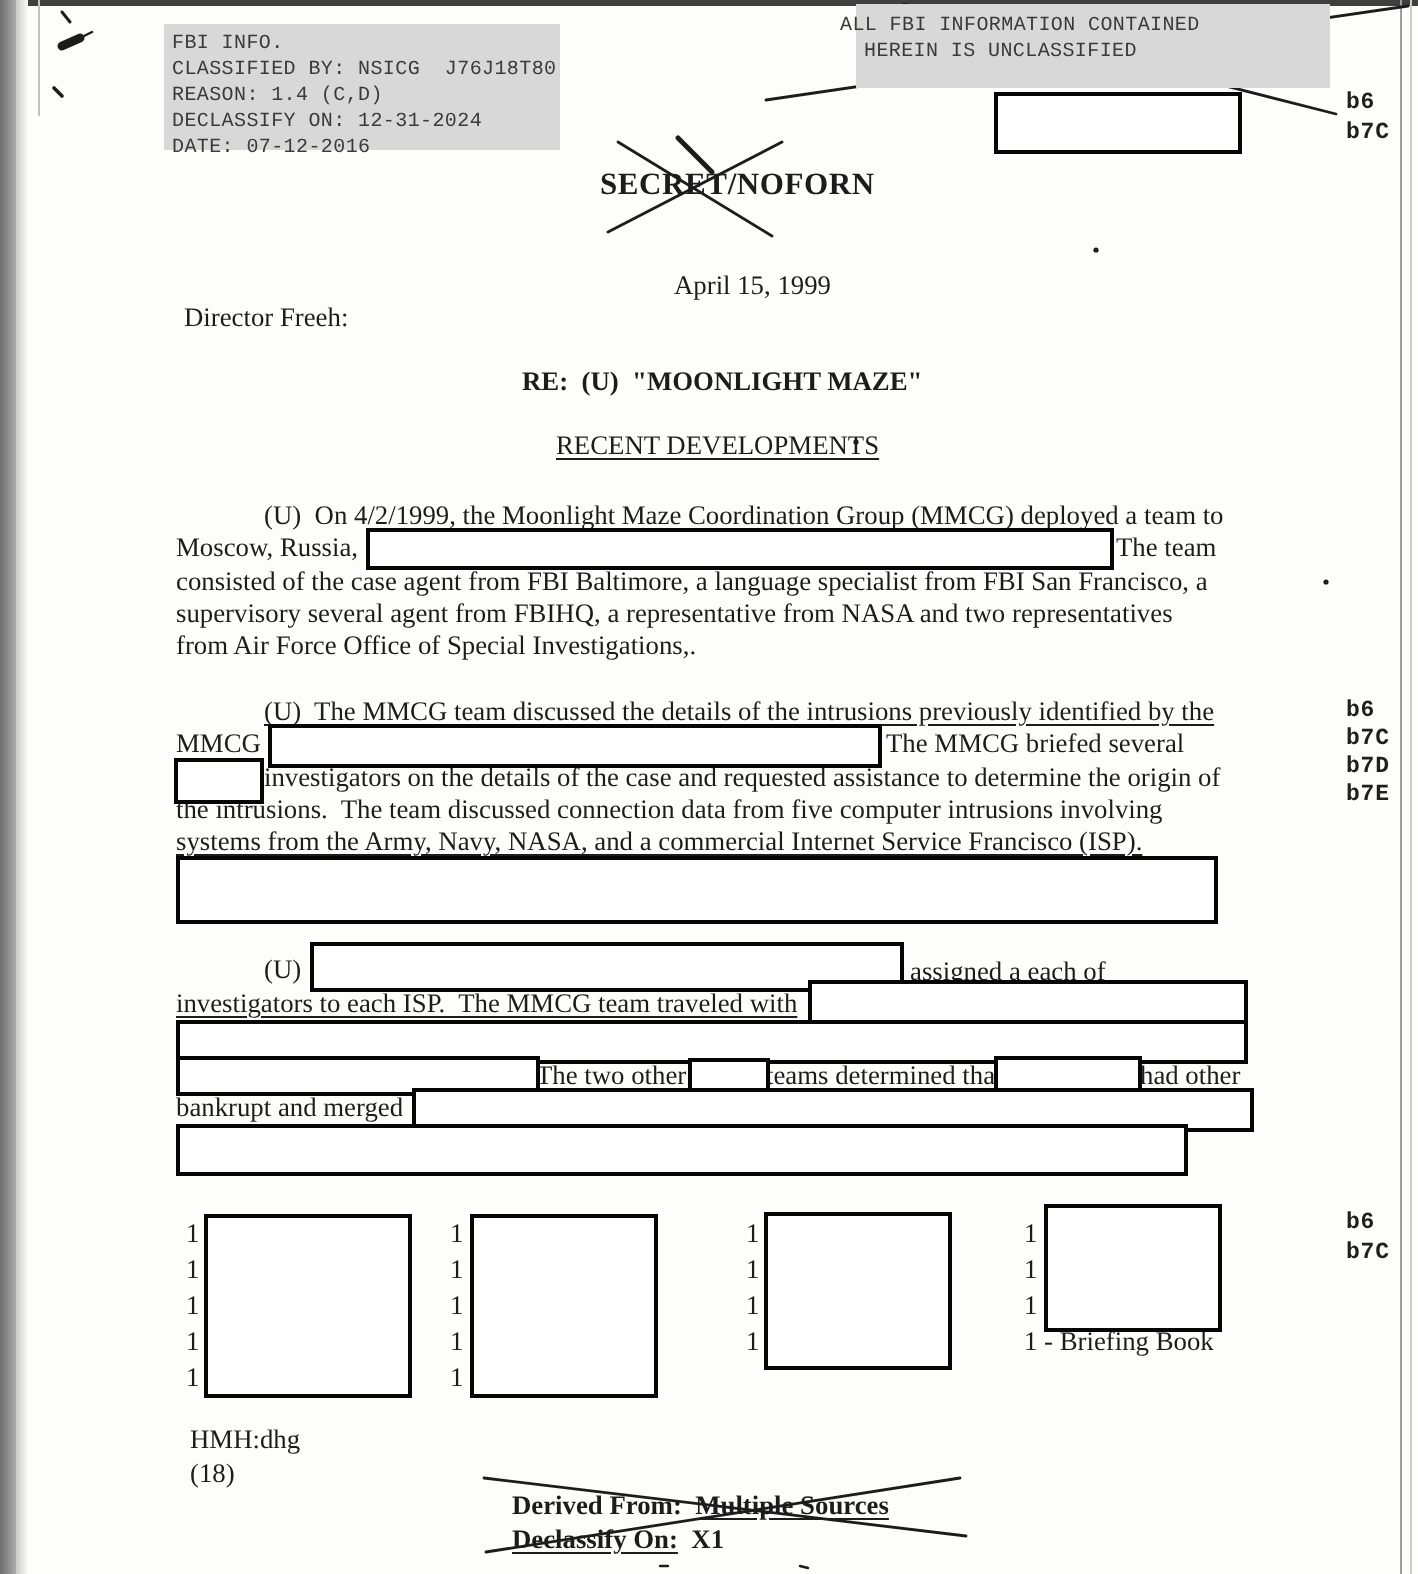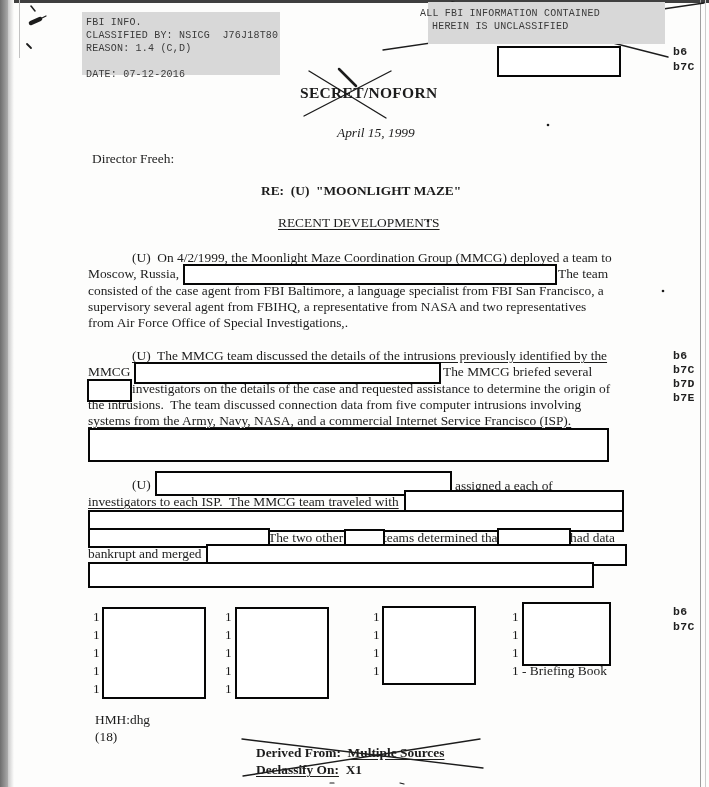--- a/index.html
+++ b/index.html
@@ -49,55 +49,56 @@
       <line x1="330" y1="783" x2="334" y2="783" stroke="#1c1c1c" stroke-width="1.2" stroke-linecap="round"></line>
       <line x1="400" y1="783" x2="404" y2="784" stroke="#1c1c1c" stroke-width="1.2" stroke-linecap="round"></line>
       <circle cx="663" cy="291" r="1.3" fill="#1c1c1c"></circle>
       <circle cx="548" cy="125" r="1.3" fill="#1c1c1c"></circle>
       <circle cx="428" cy="221" r="1.3" fill="#1c1c1c"></circle>
     </svg>
 <div class="stampbg" style="left: 82px; top: 12px; width: 198px; height: 63px;"></div>
     <div class="t mono" style="left: 86px; top: 15px;">FBI INFO.</div>
     <div class="t mono" style="left: 86px; top: 28px;">CLASSIFIED BY: NSICG  J76J18T80</div>
     <div class="t mono" style="left: 86px; top: 41px;">REASON: 1.4 (C,D)</div>
+    <div class="t mono" style="left: 86px; top: 54px;">DECLASSIFY ON: 12-31-2024</div>
     <div class="t mono" style="left: 86px; top: 67px;">DATE: 07-12-2016</div>
     <div class="stampbg" style="left: 428px; top: 2px; width: 237px; height: 42px;"></div>
     <div class="t mono" style="left: 420px; top: 6px;">ALL FBI INFORMATION CONTAINED</div>
     <div class="t mono" style="left: 432px; top: 19px;">HEREIN IS UNCLASSIFIED</div>
     <div class="t code" style="left: 673px; top: 44px;">b6</div>
     <div class="t code" style="left: 673px; top: 59px;">b7C</div>
     <div class="t code" style="left: 673px; top: 348px;">b6</div>
     <div class="t code" style="left: 673px; top: 362px;">b7C</div>
     <div class="t code" style="left: 673px; top: 376px;">b7D</div>
     <div class="t code" style="left: 673px; top: 390px;">b7E</div>
     <div class="t code" style="left: 673px; top: 604px;">b6</div>
     <div class="t code" style="left: 673px; top: 619px;">b7C</div>
     <div class="t title" style="left: 300px; top: 85px;">SECRET/NOFORN</div>
-    <div class="t" style="left: 337px; top: 125px; font-style: italic;">April 15, 1999</div>
+    <div class="t" style="left: 337px; top: 135px;">April 15, 1999</div>
     <div class="t" style="left: 92px; top: 151px;">Director Freeh:</div>
     <div class="t bold" style="left: 261px; top: 183px;">RE:  (U)  "MOONLIGHT MAZE"</div>
     <div class="t u" style="left: 278px; top: 215px;">RECENT DEVELOPMENTS</div>
     <div class="t" style="left: 132px; top: 250px;">(U)  On 4/2/1999, the Moonlight Maze Coordination Group (MMCG) deployed a team to</div>
     <div class="t" style="left: 88px; top: 266px;">Moscow, Russia,</div>
     <div class="t" style="left: 558px; top: 266px;">The team</div>
     <div class="t" style="left: 88px; top: 283px;">consisted of the case agent from FBI Baltimore, a language specialist from FBI San Francisco, a</div>
     <div class="t" style="left: 88px; top: 299px;">supervisory several agent from FBIHQ, a representative from NASA and two representatives</div>
     <div class="t" style="left: 88px; top: 315px;">from Air Force Office of Special Investigations,.</div>
     <div class="t u" style="left: 132px; top: 348px;">(U)  The MMCG team discussed the details of the intrusions previously identified by the</div>
     <div class="t" style="left: 88px; top: 364px;">MMCG</div>
     <div class="t" style="left: 443px; top: 364px;">The MMCG briefed several</div>
     <div class="t" style="left: 132px; top: 381px;">investigators on the details of the case and requested assistance to determine the origin of</div>
     <div class="t" style="left: 88px; top: 397px;">the intrusions.  The team discussed connection data from five computer intrusions involving</div>
     <div class="t u" style="left: 88px; top: 413px;">systems from the Army, Navy, NASA, and a commercial Internet Service Francisco (ISP).</div>
     <div class="t" style="left: 132px; top: 477px;">(U)</div>
     <div class="t u" style="left: 455px; top: 478px;">assigned a each of</div>
     <div class="t u" style="left: 88px; top: 494px;">investigators to each ISP.  The MMCG team traveled with</div>
     <div class="t" style="left: 268px; top: 530px;">The two other</div>
     <div class="t" style="left: 383px; top: 530px;">teams determined that</div>
-    <div class="t" style="left: 570px; top: 530px;">had data</div>
+    <div class="t" style="left: 570px; top: 530px;">had other</div>
     <div class="t" style="left: 88px; top: 546px;">bankrupt and merged</div>
     <div class="redaction" style="left: 497px; top: 46px; width: 120px; height: 27px;"></div>
     <div class="redaction" style="left: 183px; top: 264px; width: 370px; height: 17px;"></div>
     <div class="redaction" style="left: 134px; top: 362px; width: 303px; height: 18px;"></div>
     <div class="redaction" style="left: 87px; top: 379px; width: 41px; height: 19px;"></div>
     <div class="redaction" style="left: 88px; top: 428px; width: 517px; height: 30px;"></div>
     <div class="redaction" style="left: 155px; top: 471px; width: 293px; height: 21px;"></div>
     <div class="redaction" style="left: 404px; top: 490px; width: 216px; height: 19px;"></div>
     <div class="redaction" style="left: 88px; top: 510px; width: 532px; height: 18px;"></div>
     <div class="redaction" style="left: 88px; top: 528px; width: 178px; height: 16px;"></div>

